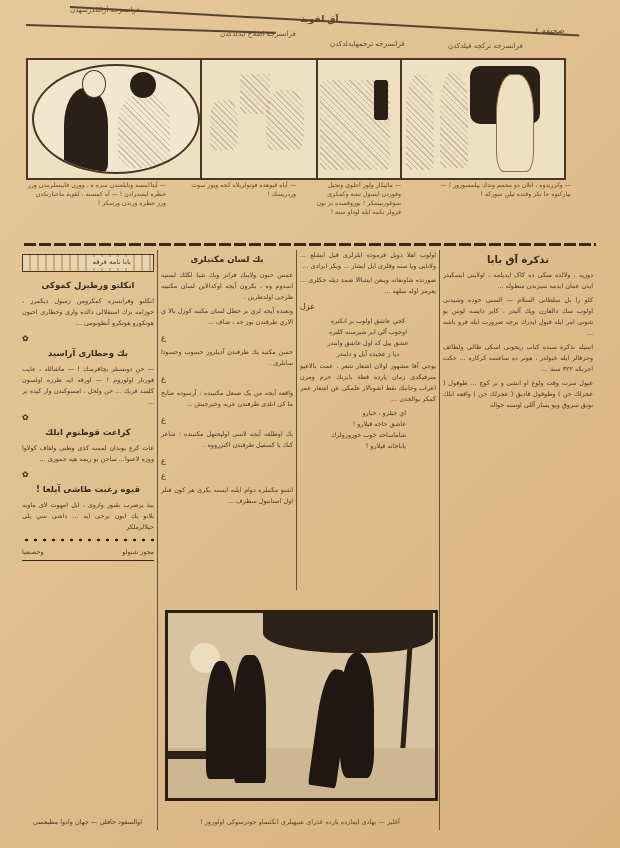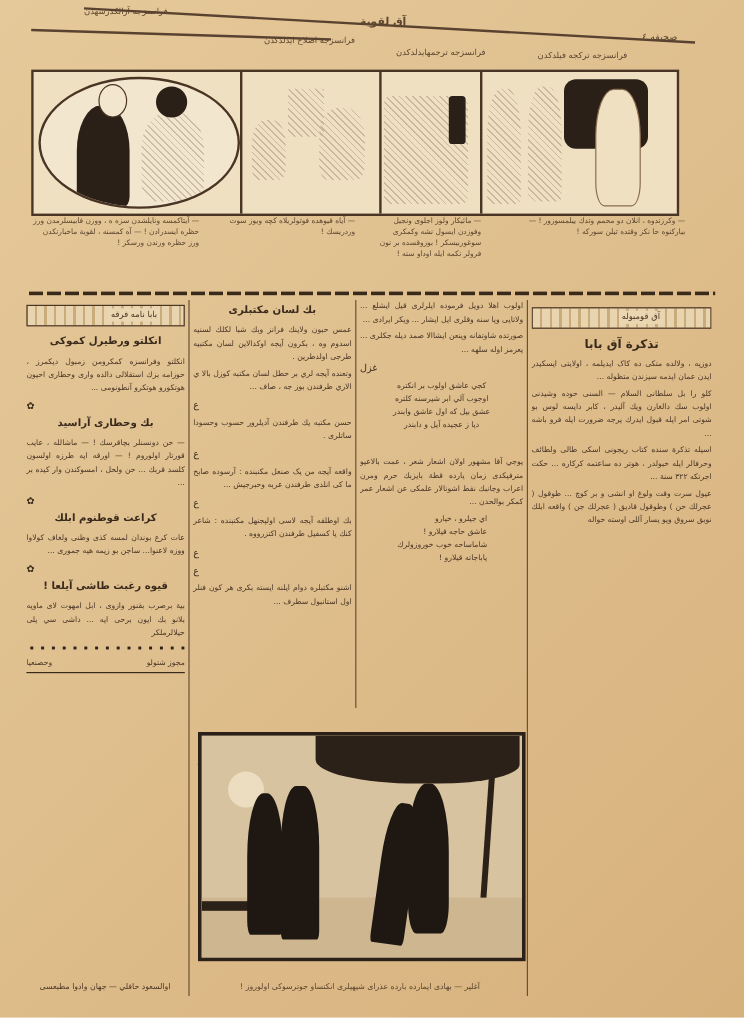--- a/index.html
+++ b/index.html
@@ -137,21 +137,21 @@
   <div class="col ar" style="left:300px; width:136px; height:340px; overflow:hidden;">
     <p>اولوب اهلا دویل فرموده ایلرلری قیل ایشلع ... ولاتایی ویا سنه وقلری ایل ایشار ... ويكر ایرادی ...</p>
     <p>صورتده شاوتفانه وينعن ايشاالا صمد ديله جكلرى ... يعرمز اوله سلهه ...</p>
     <div class="sep">غزل</div>
     <div style="text-align:center;">
       <div>كجي عاشق اولوب بر انكتره</div>
       <div>اوجوب آلي ابر شيرسنه كلتره</div>
       <div>عشق بيل كه اول عاشق وابندر</div>
       <div>دیا ز عجیده آیل و دابندر</div>
     </div>
-    <p style="margin-top:20px;">يوجي آقا مشهور اولان اشعار شعر ، عمت بالاعيو مترفيكدى زمان يارده قطة بايزبك حرم ومرن اعراب وجانبك نقط اشونالار علمكى عن اشعار عمر كمكر بوالحدن ...</p>
+    <p style="margin-top:1px;">يوجي آقا مشهور اولان اشعار شعر ، عمت بالاعيو مترفيكدى زمان يارده قطة بايزبك حرم ومرن اعراب وجانبك نقط اشونالار علمكى عن اشعار عمر كمكر بوالحدن ...</p>
     <div style="text-align:right; padding-right:30px;">
       <div>اي جيلرو ، خيارو</div>
       <div>عاشق حاجه قيلارو !</div>
       <div>شاماساحه خوب خوروزولرك</div>
       <div>ياباجاته قيلارو !</div>
     </div>
   </div>
 
   <div class="illus-cap-top ar">شابرسلر ، شيرسلر</div>
   <div class="illus">
@@ -161,23 +161,20 @@
     <div style="position:absolute; left:0; right:0; bottom:0; height:50px; background:#cdb690;"></div>
     <div style="position:absolute; left:0; width:90px; top:138px; height:8px; background:#2c2118;"></div>
     <div style="position:absolute; left:38px; top:48px; width:30px; height:118px; background:#1f1812; border-radius:45% 45% 10% 10%;"></div>
     <div style="position:absolute; left:66px; top:42px; width:32px; height:128px; background:#1f1812; border-radius:40% 40% 6% 6%;"></div>
     <div style="position:absolute; left:148px; top:56px; width:28px; height:118px; background:#1f1812; border-radius:40% 40% 6% 6%; transform:rotate(8deg);"></div>
     <div style="position:absolute; left:172px; top:40px; width:34px; height:125px; background:#1f1812; border-radius:45% 45% 20% 20%;"></div>
   </div>
   <div class="illus-cap-bot ar">آغلير — بهادى ايمارده بارده عذراى شيهيلرى انكتساو جوترسوكى اولوروز !</div>
 
   <div class="col ar" style="left:443px; width:150px; height:580px; overflow:hidden;">
-    <div class="col-head-box" style="margin-top:6px;">
-      <span style="right:40px;">آق قومبوله</span>
-    </div>
     <div class="title" style="font-size:10px;">تذكرة آق بابا</div>
     <p>دوزیه ، ولالده متکی ده کاک ایدیلمه ، اولایتی ایسکیدر ایدن عمان ایدمه سیزندن متظوله ...</p>
     <p>كلو را بل سلطانی السلام — السنی حوده وشیدنی اولوب سك دالغارن ویك آلیدر ، کابر دایسه لوس بو شوتی امر ایله قبول ایدرك یرجه ضرورت ایله فرو باشه ...</p>
     <p>اسیله تذكرة سنده كتاب ريجونى اسكی طالی ولطائف وحرفالر ايله خبولدر ، هوتر ده ساعتمه كركاره ... حكت اجرتكه ٣٢٢ سنة ...</p>
     <p>عیول سرت وقت ولوغ او انشی و بر کوچ ... طوقول ( عجرلك حن ) وطوقول قادیق ( عجرلك جن ) واقعه ابلك نوبق سروق ويو يسار آللی اوسته حواله</p>
   </div>
 
 </div>
 
 </body></html>

